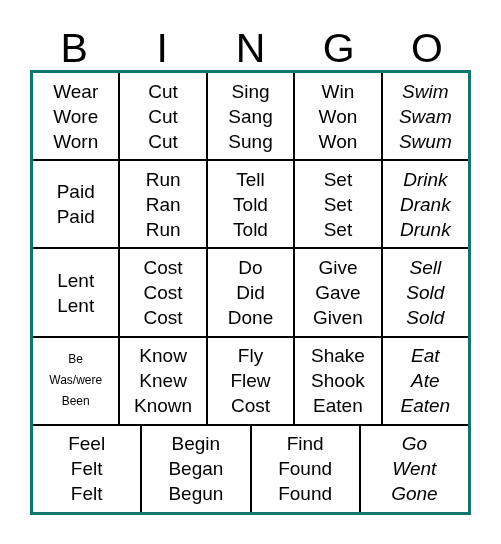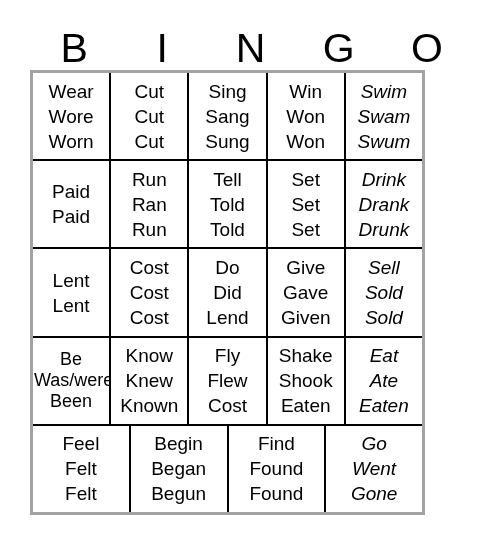--- a/index.html
+++ b/index.html
@@ -45,24 +45,24 @@
     letter-spacing: 0px;
     color: #000000;
     user-select: none;
   }
 
   
   #bingo-grid {
     position: absolute;
     left: 30px;
     top: 70px;
-    width: 395px;
+    width: 441px;
     height: 445px;
     box-sizing: border-box;
-    border: 3px solid #a3a3a3;
+    border: 3px solid #0f766e;
     display: flex;
     flex-direction: column;
     background: #ffffff;
   }
   .grid-row {
     flex: 1 1 0;
     display: flex;
     flex-direction: row;
     border-bottom: 2px solid #000000;
     min-height: 0;
@@ -92,21 +92,21 @@
     text-align: center;
     font-size: 19px;
     line-height: 25px;
     font-weight: 400;
     white-space: nowrap;
     color: #000000;
     user-select: none;
   }
   
   .grid-cell.small .verb-line {
-    font-size: 18px;
+    font-size: 12px;
     line-height: 21px;
   }
 </style>
 </head>
 <body>
 
 <div id="card">
 
   <div id="header-row">
     <div class="header-letter">B</div>
@@ -179,21 +179,21 @@
         <span class="verb-line">Lent</span>
       </div>
       <div class="grid-cell">
         <span class="verb-line">Cost</span>
         <span class="verb-line">Cost</span>
         <span class="verb-line">Cost</span>
       </div>
       <div class="grid-cell">
         <span class="verb-line">Do</span>
         <span class="verb-line">Did</span>
-        <span class="verb-line">Lend</span>
+        <span class="verb-line">Done</span>
       </div>
       <div class="grid-cell">
         <span class="verb-line">Give</span>
         <span class="verb-line">Gave</span>
         <span class="verb-line">Given</span>
       </div>
       <div class="grid-cell">
         <span class="verb-line">Sell</span>
         <span class="verb-line">Sold</span>
         <span class="verb-line">Sold</span>

